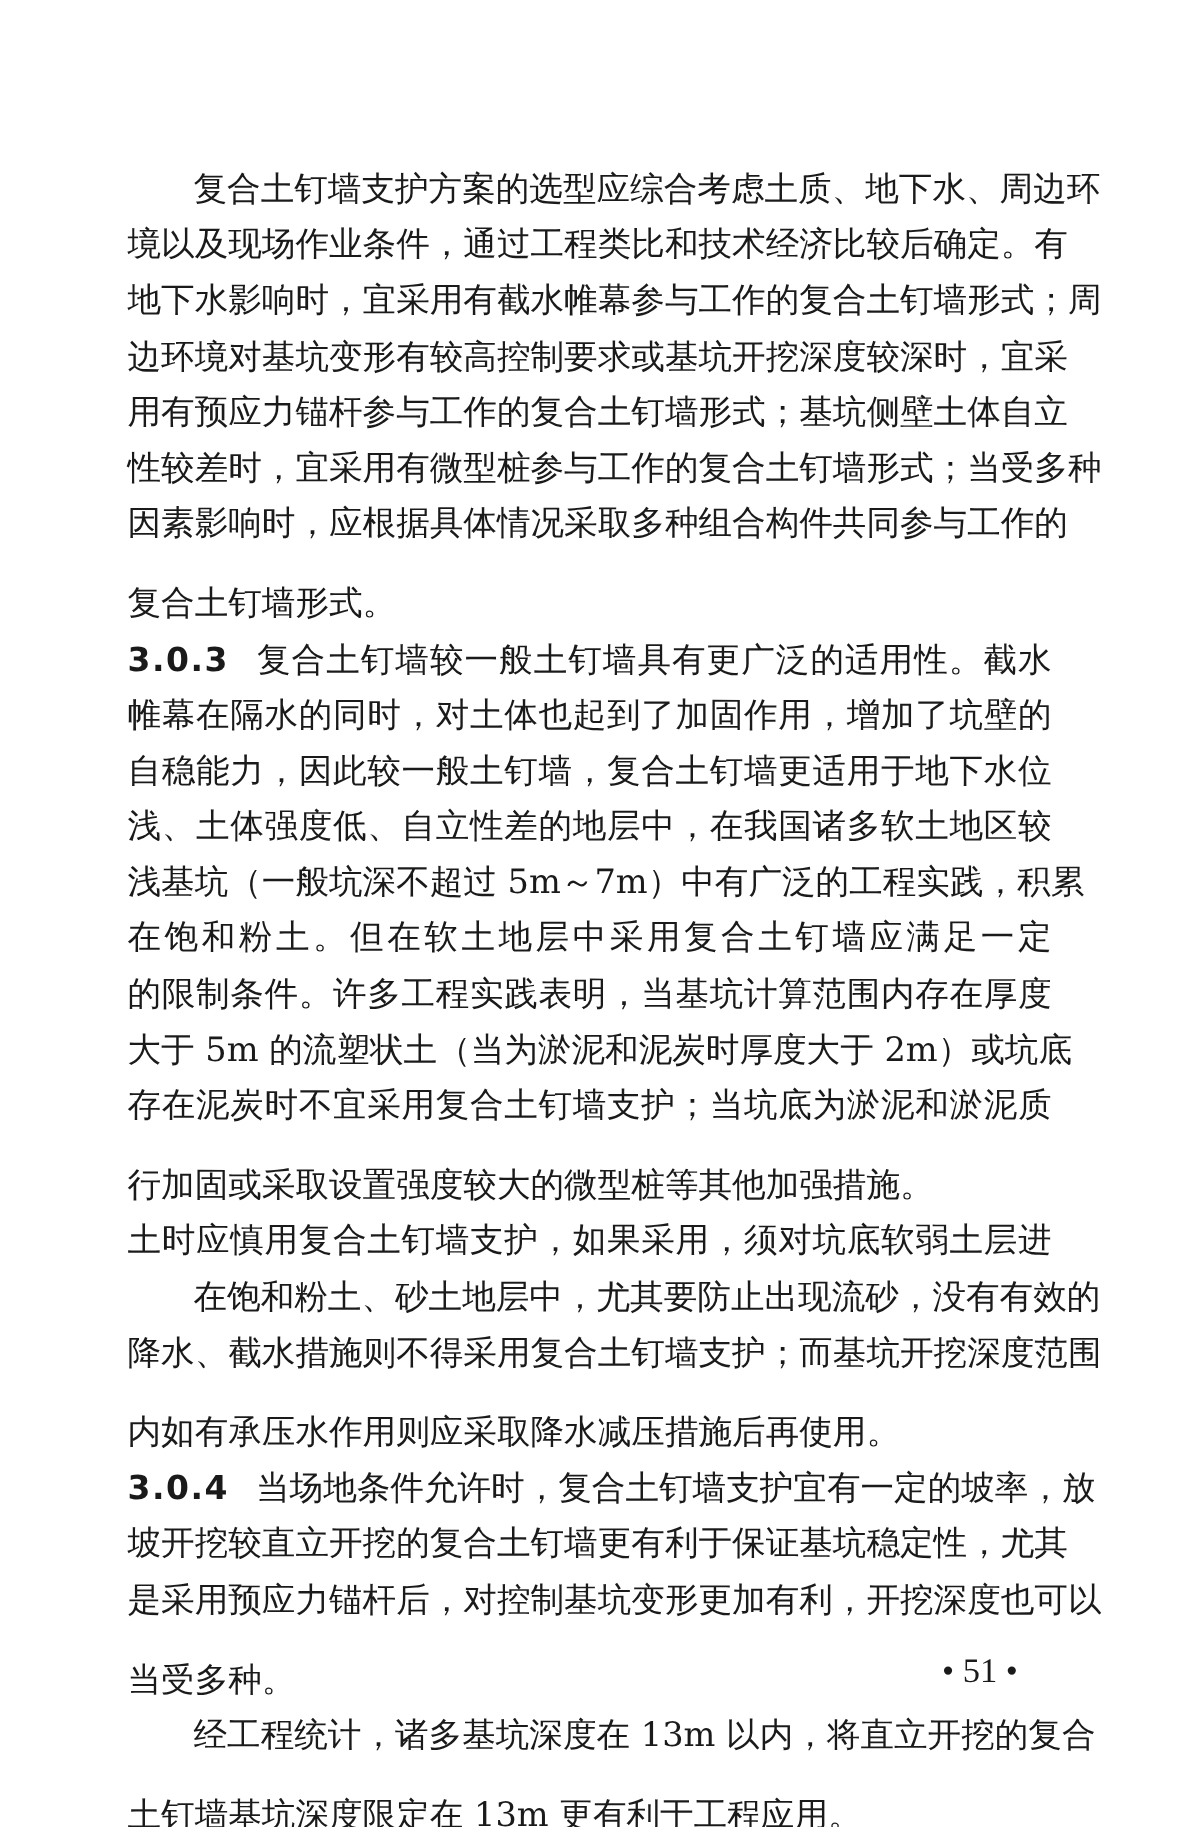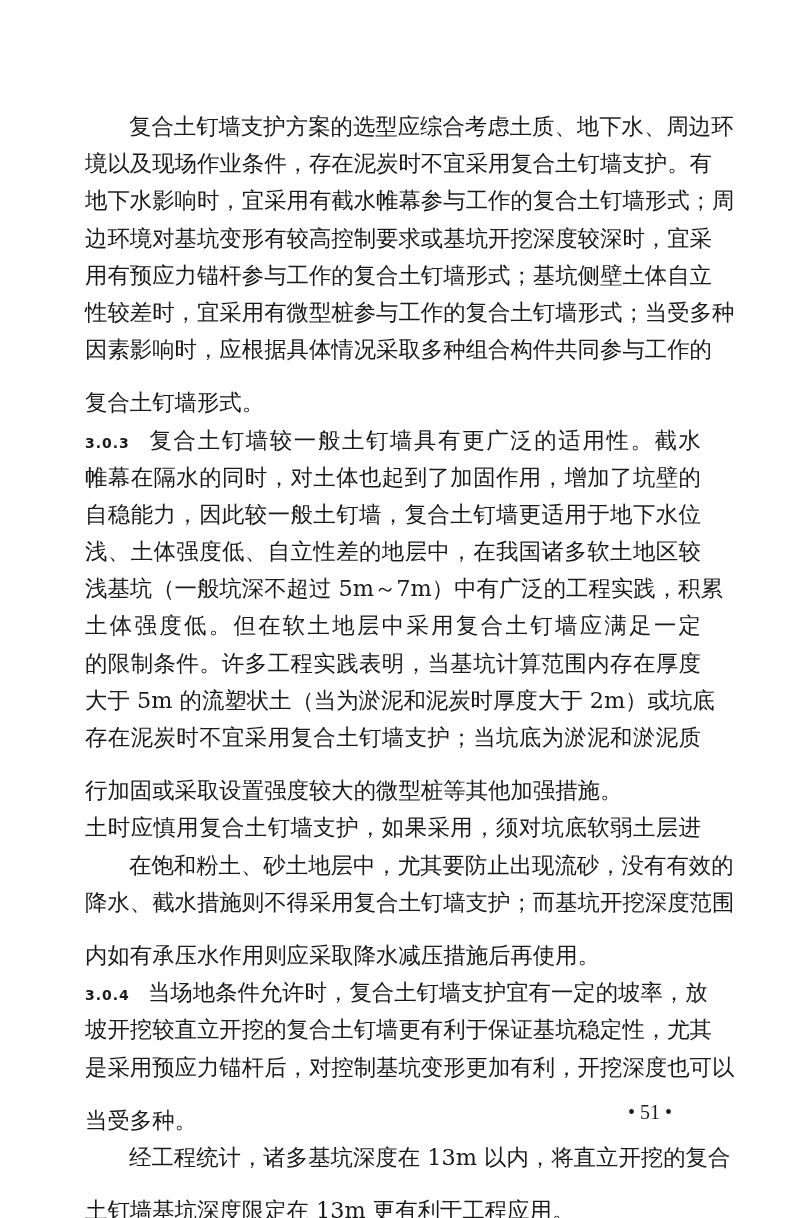--- a/index.html
+++ b/index.html
@@ -34,59 +34,59 @@
     .line.last {
       text-align-last: left;
       margin-top: 16px;
     }
     .line.indent {
       padding-left: 44px;
     }
     .secnum {
       font-family: "DejaVu Sans", "Liberation Sans", sans-serif;
       font-weight: bold;
-      font-size: 14px;
+      font-size: 22px;
       margin-right: 18px;
       letter-spacing: 1px;
     }
     .page-number {
       position: absolute;
       left: 628px;
       top: 1101px;
       font-family: "Liberation Serif", serif;
-      font-size: 20px;
+      font-size: 23px;
       color: #1a1a1a;
       white-space: pre;
     }
   </style>
 </head>
 <body>
 
 <div class="page">
 
   <div>
     <div class="line indent">复合土钉墙支护方案的选型应综合考虑土质、地下水、周边环</div>
-    <div class="line">境以及现场作业条件，存在泥炭时不宜采用复合土钉墙支护。有</div>
+    <div class="line">境以及现场作业条件，通过工程类比和技术经济比较后确定。有</div>
     <div class="line">地下水影响时，宜采用有截水帷幕参与工作的复合土钉墙形式；周</div>
     <div class="line">边环境对基坑变形有较高控制要求或基坑开挖深度较深时，宜采</div>
     <div class="line">用有预应力锚杆参与工作的复合土钉墙形式；基坑侧壁土体自立</div>
     <div class="line">性较差时，宜采用有微型桩参与工作的复合土钉墙形式；当受多种</div>
     <div class="line">因素影响时，应根据具体情况采取多种组合构件共同参与工作的</div>
     <div class="line last">复合土钉墙形式。</div>
   </div>
 
   <div>
     <div class="line">
       <span class="secnum">3.0.3</span><span>复合土钉墙较一般土钉墙具有更广泛的适用性。截水</span>
     </div>
     <div class="line">帷幕在隔水的同时，对土体也起到了加固作用，增加了坑壁的</div>
     <div class="line">自稳能力，因此较一般土钉墙，复合土钉墙更适用于地下水位</div>
     <div class="line">浅、土体强度低、自立性差的地层中，在我国诸多软土地区较</div>
     <div class="line">浅基坑（一般坑深不超过 5m～7m）中有广泛的工程实践，积累</div>
-    <div class="line">土体强度低。但在软土地层中采用复合土钉墙应满足一定</div>
+    <div class="line">在饱和粉土。但在软土地层中采用复合土钉墙应满足一定</div>
     <div class="line">的限制条件。许多工程实践表明，当基坑计算范围内存在厚度</div>
     <div class="line">大于 5m 的流塑状土（当为淤泥和泥炭时厚度大于 2m）或坑底</div>
     <div class="line">存在泥炭时不宜采用复合土钉墙支护；当坑底为淤泥和淤泥质</div>
     <div class="line last">行加固或采取设置强度较大的微型桩等其他加强措施。</div>
     <div class="line">土时应慎用复合土钉墙支护，如果采用，须对坑底软弱土层进</div>
   </div>
 
   <div>
     <div class="line indent">在饱和粉土、砂土地层中，尤其要防止出现流砂，没有有效的</div>
     <div class="line">降水、截水措施则不得采用复合土钉墙支护；而基坑开挖深度范围</div>

